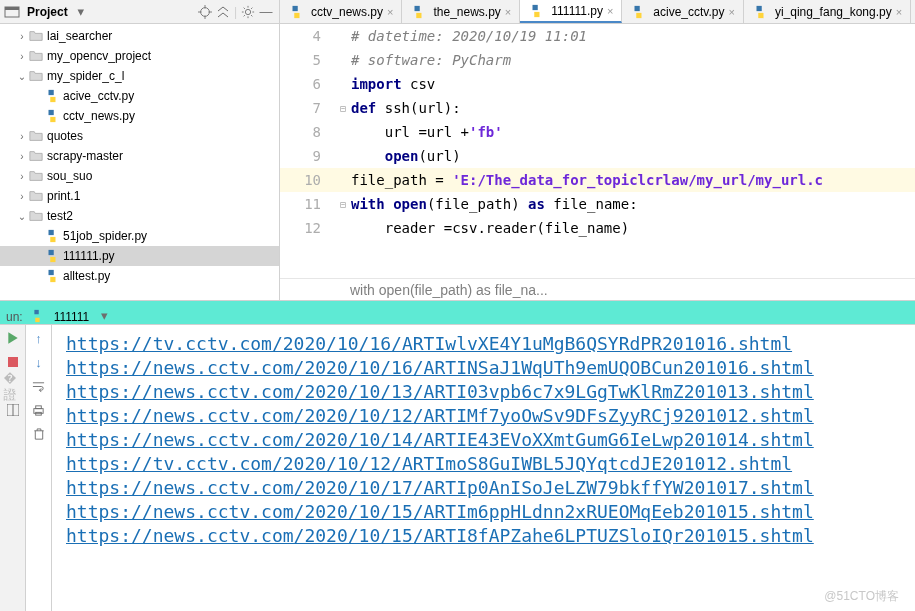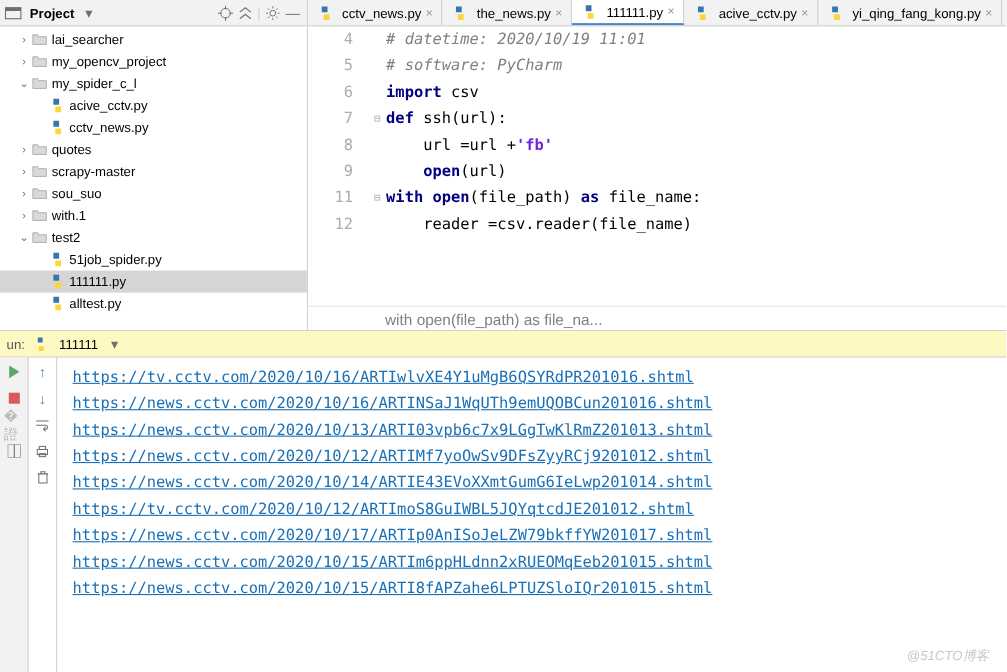--- a/index.html
+++ b/index.html
@@ -1,18 +1,18 @@
 <!DOCTYPE html>
 <html><head>
 <meta charset="utf-8">
 <style>
 * { box-sizing: border-box; margin: 0; padding: 0; }
 body { font-family: "Segoe UI", Arial, sans-serif; font-size: 12px; color: #000; background: #fff; width: 915px; height: 611px; overflow: hidden; position: relative; }
 .top { display: flex; height: 300px; }
-.watermark { position: absolute; bottom: 6px; right: 16px; color: #c8c8c8; font-size: 12px; font-style: italic; z-index: 5; }
+.watermark { position: absolute; bottom: 6px; right: 16px; color: #c8c8c8; font-size: 12px; z-index: 5; }
 
 
 .tree-panel { width: 280px; border-right: 1px solid #d1d1d1; background: #fff; display: flex; flex-direction: column; }
 .tree-header { height: 24px; display: flex; align-items: center; padding: 0 4px; border-bottom: 1px solid #d1d1d1; background: #f2f2f2; }
 .tree-title { font-weight: bold; padding: 0 4px; }
 .tree-header .spacer { flex: 1; }
 .tool-icon { width: 18px; height: 18px; display: inline-flex; align-items: center; justify-content: center; color: #6e6e6e; font-size: 13px; cursor: pointer; }
 .tree-body { overflow: auto; flex: 1; padding: 2px 0; }
 .tree-row { display: flex; align-items: center; height: 20px; white-space: nowrap; cursor: pointer; }
 .tree-row.selected { background: #d5d5d5; }
@@ -39,26 +39,26 @@
 .gut-mark { width: 16px; text-align: center; color: #adadad; font-size: 10px; }
 .code-text { white-space: pre; }
 .c-comment { color: #808080; font-style: italic; }
 .c-kw { color: #000080; font-weight: bold; }
 .c-str { color: #6d28d9; font-weight: bold; }
 .c-fn { }
 .breadcrumb { height: 22px; border-top: 1px solid #e6e6e6; padding-left: 70px; color: #808080; font-size: 14px; display: flex; align-items: center; }
 
 
 .run-panel { border-top: 1px solid #d1d1d1; height: 311px; display: flex; flex-direction: column; }
-.run-header { height: 24px; display: flex; align-items: center; gap: 6px; padding: 0 6px; background: #fef9c3; border-bottom: 1px solid #d1d1d1; }
+.run-header { height: 24px; display: flex; align-items: flex-end; gap: 6px; padding: 0 6px; background: #5eead4; border-bottom: 1px solid #d1d1d1; }
 .run-header .label { color: #555; }
 .run-body { flex: 1; display: flex; min-height: 0; }
 .run-toolbar { width: 26px; background: #f2f2f2; border-right: 1px solid #d1d1d1; display: flex; flex-direction: column; align-items: center; padding-top: 4px; gap: 6px; }
 .run-toolbar-2 { width: 26px; border-right: 1px solid #d1d1d1; display: flex; flex-direction: column; align-items: center; padding-top: 4px; gap: 6px; }
-.console { flex: 1; overflow: auto; font-family: "Consolas","Menlo",monospace; font-size: 14px; padding: 6px 0 6px 14px; }
+.console { flex: 1; overflow: auto; font-family: "Consolas","Menlo",monospace; font-size: 18px; padding: 6px 0 6px 14px; }
 .console-line { height: 24px; display: flex; align-items: center; }
 .console-line a { color: #1a6fb5; text-decoration: underline; }
 .run-play { color: #4caf50; }
 .run-stop { color: #db5860; }
 svg { display: block; }
 </style>
 </head>
 <body>
 
 <div class="top">
@@ -182,21 +182,21 @@
           <span class="tree-label">sou_suo</span>
         </div>
         <div class="tree-row">
           <span class="indent"></span>
           <span class="arrow">›</span>
           <span class="ficon folder-icon">
             <svg viewBox="0 0 16 16">
               <path d="M1 3h5l1 2h8v8H1z" fill="#d9d9d9" stroke="#adadad"></path>
             </svg>
           </span>
-          <span class="tree-label">with.1</span>
+          <span class="tree-label">print.1</span>
         </div>
         <div class="tree-row">
           <span class="indent"></span>
           <span class="arrow">⌄</span>
           <span class="ficon folder-icon">
             <svg viewBox="0 0 16 16">
               <path d="M1 3h5l1 2h8v8H1z" fill="#d9d9d9" stroke="#adadad"></path>
             </svg>
           </span>
           <span class="tree-label">test2</span>
@@ -316,20 +316,25 @@
         </div>
         <div class="code-line">
           <span class="gutter">8</span>
           <span class="gut-mark"></span>
           <span class="code-text">    url =url +<span class="c-str">'fb'</span></span>
         </div>
         <div class="code-line">
           <span class="gutter">9</span>
           <span class="gut-mark"></span>
           <span class="code-text">    <span class="c-kw">open</span>(url)</span>
+        </div>
+        <div class="code-line hl">
+          <span class="gutter">10</span>
+          <span class="gut-mark"></span>
+          <span class="code-text">file_path = <span class="c-str">'E:/The_data_for_topiclcrlaw/my_url/my_url.c</span></span>
         </div>
         <div class="code-line">
           <span class="gutter">11</span>
           <span class="gut-mark">⊟</span>
           <span class="code-text"><span class="c-kw">with</span> <span class="c-kw">open</span>(file_path) <span class="c-kw">as</span> file_name:</span>
         </div>
         <div class="code-line">
           <span class="gutter">12</span>
           <span class="gut-mark"></span>
           <span class="code-text">    reader =csv.reader(file_name)</span>

